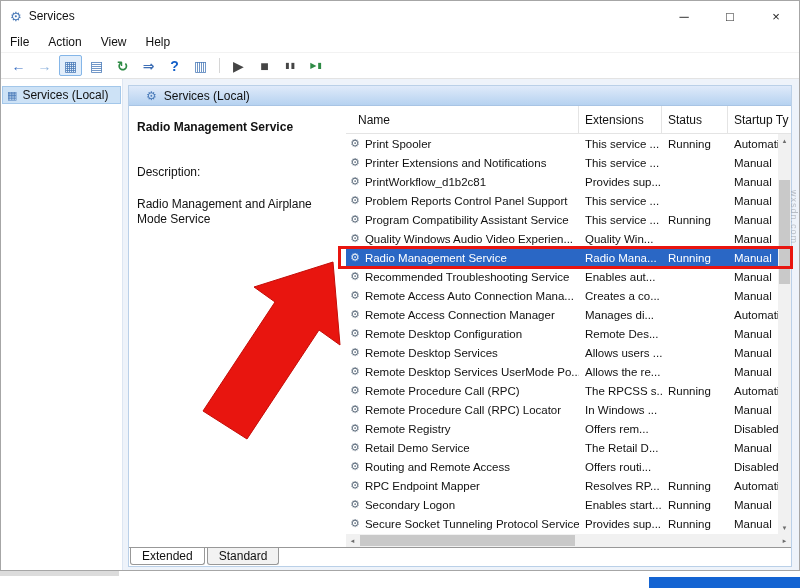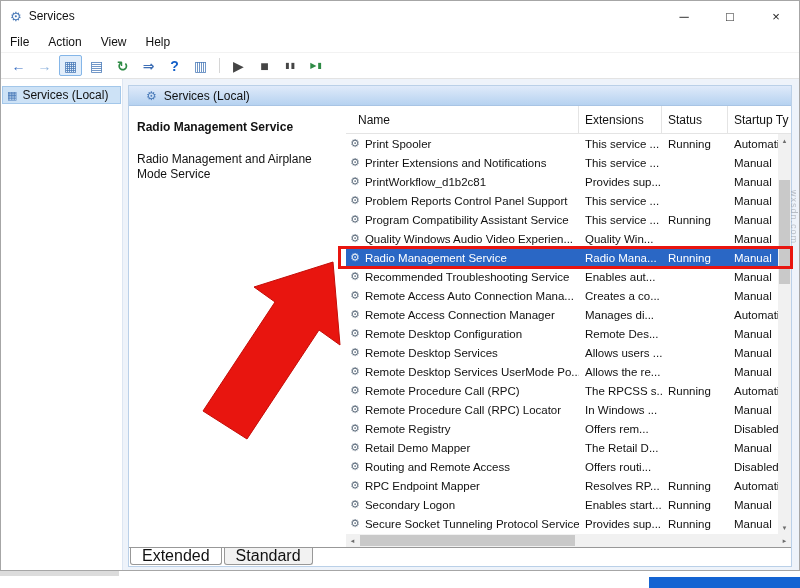--- a/index.html
+++ b/index.html
@@ -55,21 +55,21 @@
 
   .vscroll{position:absolute;top:28px;bottom:13px;right:0;width:13px;background:#f1f1f1;z-index:10;}
   .scroll-arrow{position:absolute;width:13px;height:13px;display:flex;align-items:center;justify-content:center;font-size:6px;color:#6d6d6d;background:#f1f1f1;}
   .va-up{top:0;left:0;} .va-down{bottom:0;left:0;}
   .vthumb{position:absolute;left:1px;right:1px;top:46px;height:104px;background:#c9c9c9;}
   .hscroll{position:absolute;left:0;right:0;bottom:0;height:13px;background:#f1f1f1;z-index:10;}
   .ha-left{left:0;top:0;} .ha-right{right:0;top:0;}
   .hthumb{position:absolute;top:1px;bottom:1px;left:14px;width:215px;background:#c9c9c9;}
 
   .tab-strip{height:19px;flex:none;display:flex;padding-left:1px;border-top:1px solid #989898;background:#fff;}
-  .tab{height:17px;display:flex;align-items:center;padding:0 11px;font-size:16px;border:1px solid #989898;border-top:none;border-radius:0 0 3px 3px;background:#fff;margin-right:2px;}
+  .tab{height:17px;display:flex;align-items:center;padding:0 11px;font-size:12px;border:1px solid #989898;border-top:none;border-radius:0 0 3px 3px;background:#fff;margin-right:2px;}
   .tab:not(.active){background:#f2f2f2;}
 
   .arrow-overlay{position:absolute;left:0;top:0;width:800px;height:588px;z-index:60;pointer-events:none;}
   .watermark{position:absolute;right:1px;top:190px;writing-mode:vertical-rl;font-size:9px;letter-spacing:1px;color:rgba(140,145,155,.55);z-index:70;}
 
   .bottom-strip{position:absolute;left:0;bottom:0;width:800px;height:17px;background:#fff;}
   .strip-gray{position:absolute;left:0;top:0;width:119px;height:5px;background:#dcdcdc;}
   .strip-blue{position:absolute;right:0;bottom:0;width:151px;height:11px;background:#1464d2;}
 </style>
 </head>
@@ -125,20 +125,21 @@
 
         <div class="panel-header">
           <span class="ph-icon">⚙</span>
           <span>Services (Local)</span>
         </div>
 
         <div class="panel-body">
 
           <div class="desc-pane">
             <div class="svc-title">Radio Management Service</div>
+            <div class="desc-label">Description:</div>
             <div class="desc-text">Radio Management and Airplane Mode Service</div>
           </div>
 
           <div class="list-pane">
             <div class="list-header">
                 <div class="hcell">Name</div>
                 <div class="hcell">Extensions</div>
                 <div class="hcell">Status</div>
                 <div class="hcell">Startup Ty</div>
               </div>
@@ -284,21 +285,21 @@
                     <span class="gear">⚙</span>
                     <span>Remote Registry</span>
                   </div>
                   <div class="cell">Offers rem...</div>
                   <div class="cell"></div>
                   <div class="cell">Disabled</div>
                 </div>
                 <div class="row">
                   <div class="cell name-cell">
                     <span class="gear">⚙</span>
-                    <span>Retail Demo Mapper</span>
+                    <span>Retail Demo Service</span>
                   </div>
                   <div class="cell">The Retail D...</div>
                   <div class="cell"></div>
                   <div class="cell">Manual</div>
                 </div>
                 <div class="row">
                   <div class="cell name-cell">
                     <span class="gear">⚙</span>
                     <span>Routing and Remote Access</span>
                   </div>

